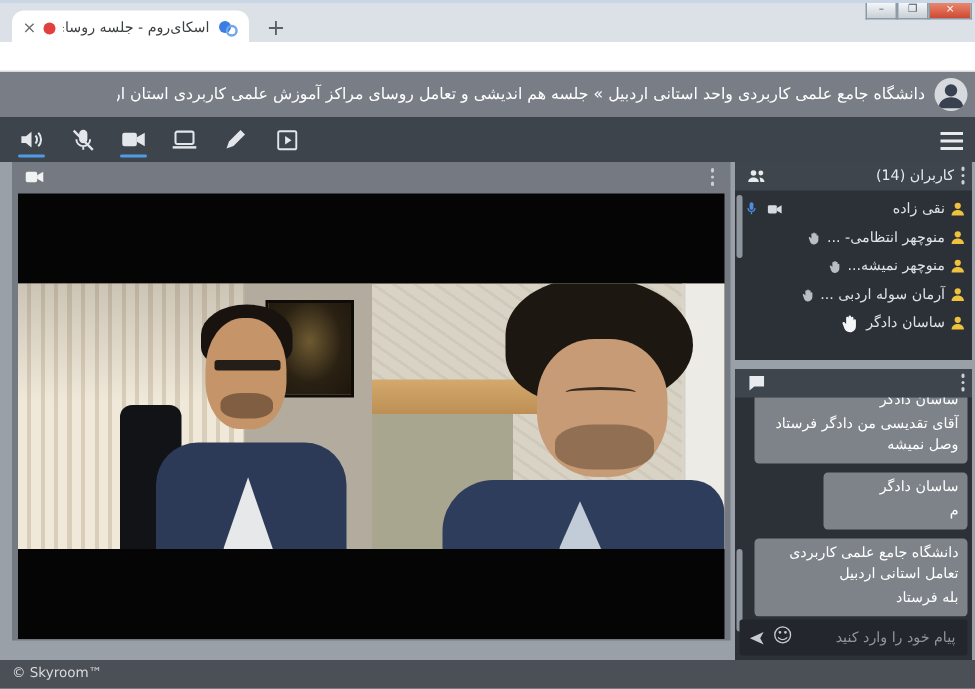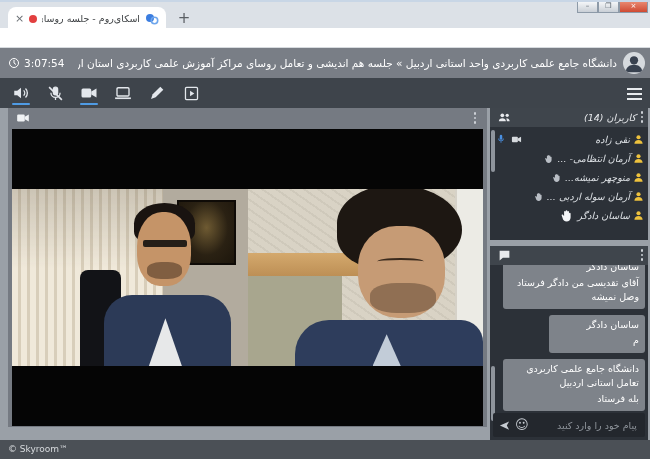--- a/index.html
+++ b/index.html
@@ -79,21 +79,21 @@
   .fr-shirt{position:absolute;right:35%;bottom:0;width:12%;height:18%;background:#c2ccd8;clip-path:polygon(50% 0,0 100%,100% 100%);}
 
   
   .panel { background:#2c3138; position:absolute; }
   .panel-head { height:19px; background:#3f454c; position:relative; }
   .panel-title { position:absolute; right:12px; top:0; height:19px; line-height:19px; direction:rtl; color:#e8eaed; font-size:9.5px; }
   .head-icon-left { position:absolute; left:8px; top:3px; }
   .kebab { position:absolute; right:2px; top:3px; width:8px; display:flex; flex-direction:column; gap:2px; align-items:center; }
   .kebab i { width:2.5px; height:2.5px; border-radius:50%; background:#cdd1d6; }
 
-  .users-panel { left:490px; top:108px; width:158px; height:132px;font-style:italic; }
+  .users-panel { left:490px; top:108px; width:158px; height:132px; }
   .user-list { padding-top:3px; }
   .user-row { position:relative; height:19px; direction:rtl; padding-right:18px; display:flex; align-items:center; gap:3px; color:#dfe3e7; font-size:9.5px; white-space:nowrap;padding-left:15px; }
   .user-row .p-icon { position:absolute; right:4px; top:4px; }
   .pin-left { position:absolute; left:6px; top:3px; display:flex; gap:4px; align-items:center; direction:ltr; }
   .scroll-thumb { width:4px; background:#8f959d; border-radius:2px; position:absolute; }
 
   .chat-panel { left:490px; top:246px; width:158px; height:194px; }
   .chat-msgs { position:absolute; left:0; right:0; top:19px; bottom:29px; overflow:hidden; padding:0 3px 0 7px; direction:rtl; }
   .bubble { background:#7e838a; color:#fff; border-radius:3px; padding:3px 6px 4px; margin:0 0 6px auto; font-size:9.5px; width:fit-content; max-width:142px; line-height:1.55; }
   .bubble .sender { margin-bottom:1px; }
@@ -163,29 +163,20 @@
 </div>
 
 <div class="abs app-header">
   <div class="room-logo">
     <svg width="22" height="22" viewBox="0 0 24 24" fill="#38414f">
         <circle cx="12" cy="9" r="4.5"></circle>
         <path d="M3 22c0-5 4-8 9-8s9 3 9 8z"></path>
       </svg>
   </div>
   <div class="abs hdr-title">دانشگاه جامع علمی کاربردی واحد استانی اردبیل » جلسه هم اندیشی و تعامل روسای مراکز آموزش علمی کاربردی استان اردبیل1399/02/13</div>
-  <div class="abs hdr-timer">
-    <span>
-      <svg width="12" height="12" viewBox="0 0 24 24" fill="none" stroke="#fff" stroke-width="2">
-          <circle cx="12" cy="12" r="9"></circle>
-          <path d="M12 6v6l4 3"></path>
-        </svg>
-    </span>
-    <span>3:07:54</span>
-  </div>
 </div>
 
 <div class="abs app-toolbar">
   <div class="tool active">
     <svg width="18" height="18" viewBox="0 0 24 24" fill="#e3e7ec">
         <path d="M3 9v6h4l5 4V5L7 9z"></path>
         <path d="M15.5 8.5a5 5 0 0 1 0 7M18 6a8.5 8.5 0 0 1 0 12" fill="none" stroke="#e3e7ec" stroke-width="1.8"></path>
       </svg>
   </div>
   <div class="tool">
@@ -307,21 +298,21 @@
           </span>
       </span>
     </div>
     <div class="user-row">
       <span class="p-icon">
           <svg width="11" height="11" viewBox="0 0 24 24" fill="#eec23d">
             <circle cx="12" cy="7" r="4.5"></circle>
             <path d="M3 21c0-5 4-8 9-8s9 3 9 8z"></path>
           </svg>
         </span>
-      <span>آرمان انتظامی- ...</span>
+      <span>منوچهر انتظامی- ...</span>
       <span>
           <svg width="10" height="10" viewBox="0 0 24 24" fill="#b9bec5">
             <path d="M7 12V5a1.4 1.4 0 0 1 2.8 0v4V3.6a1.4 1.4 0 0 1 2.8 0V9 5a1.4 1.4 0 0 1 2.8 0v5-2a1.4 1.4 0 0 1 2.8 0v6.5c0 4-3 6.9-6.9 6.9-3.6 0-6.2-2.4-6.9-5.9l-1.5-4.2c-.5-1.4 1.4-2.4 2.4-1.1z"></path>
           </svg>
         </span>
     </div>
     <div class="user-row">
       <span class="p-icon">
           <svg width="11" height="11" viewBox="0 0 24 24" fill="#eec23d">
             <circle cx="12" cy="7" r="4.5"></circle>

